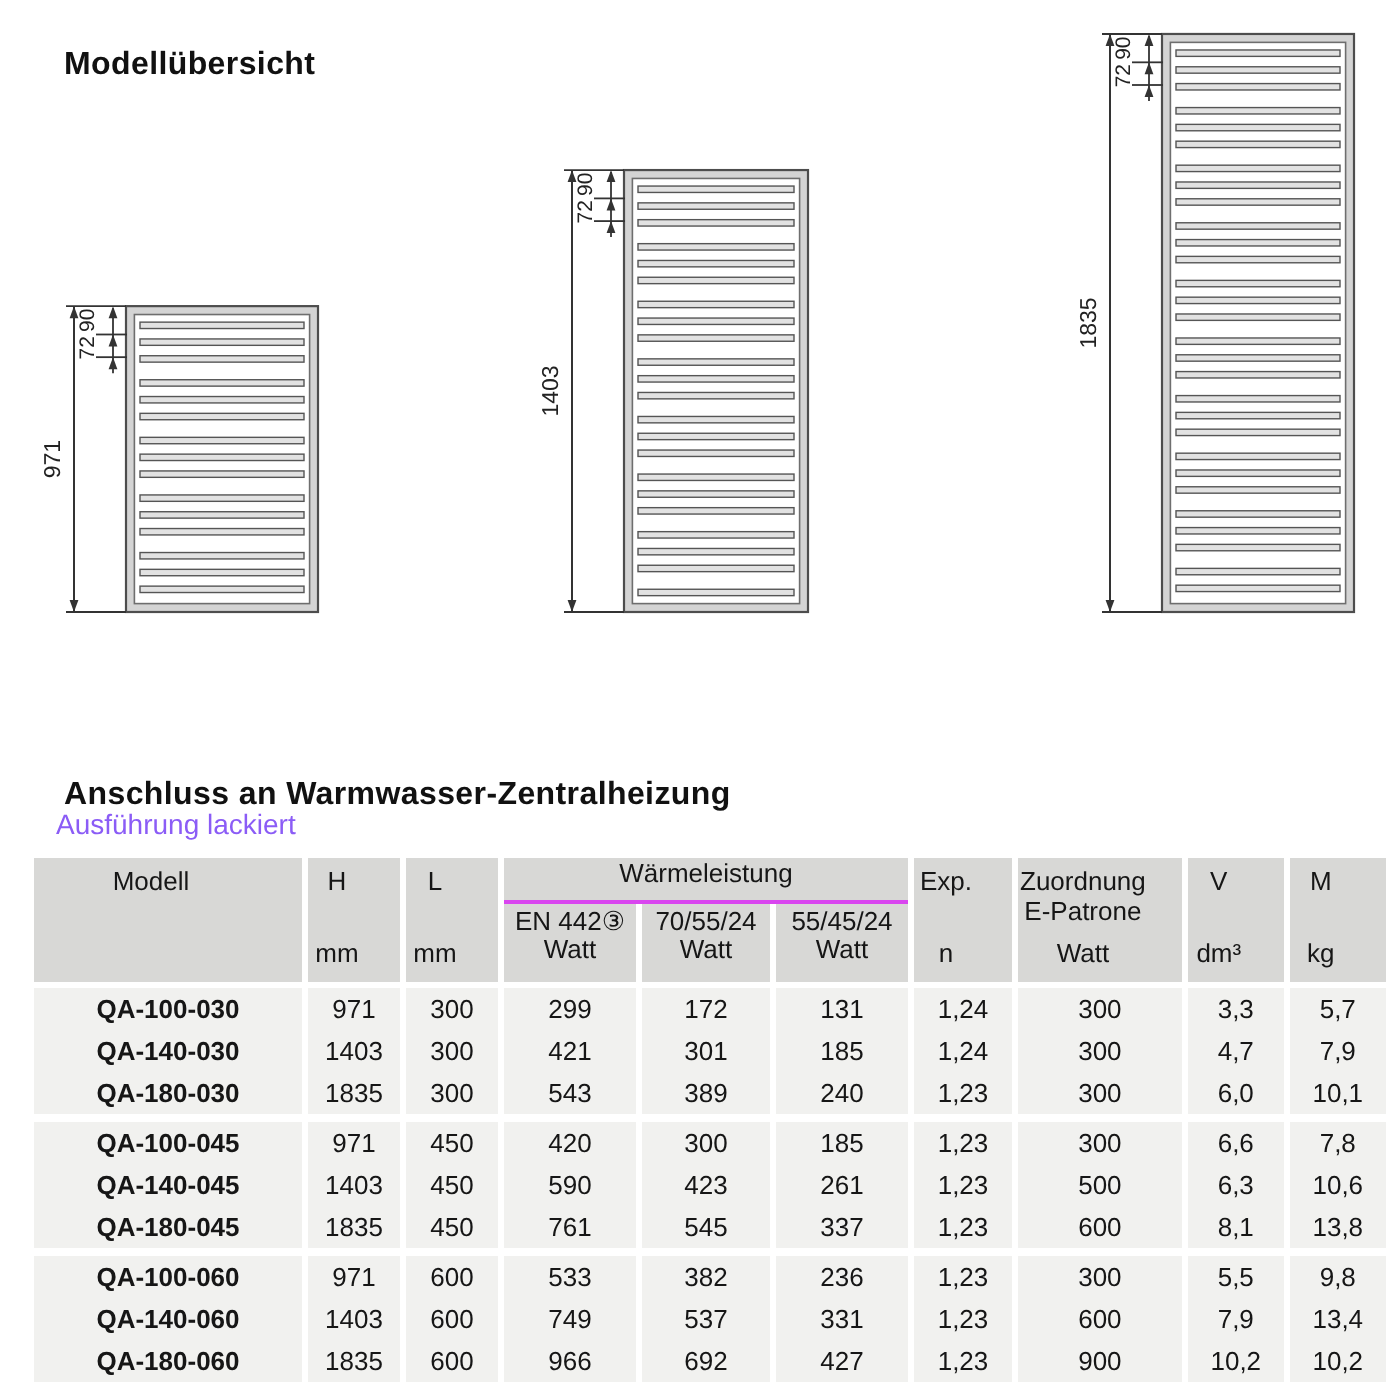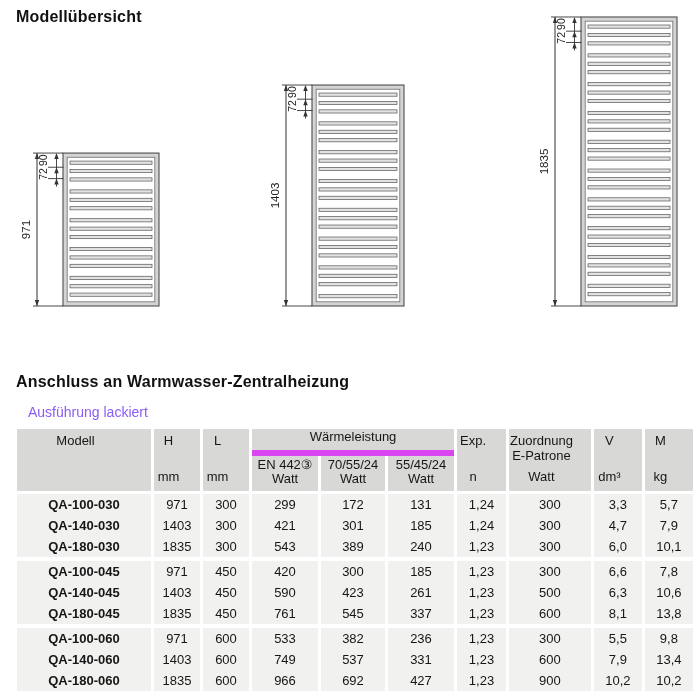--- a/index.html
+++ b/index.html
@@ -2,42 +2,42 @@
 <html><head>
 <meta charset="utf-8">
 <style>
   html,body { margin:0; padding:0; background:#ffffff; }
   body {
     width:700px; height:700px; position:relative; overflow:hidden;
     font-family:"Liberation Sans", sans-serif; color:#1a1a1a;
     -webkit-font-smoothing:antialiased;
   }
   .heading {
-    position:absolute; margin:0; font-size:16px; font-weight:bold;
+    position:absolute; margin:16px; font-size:16px; font-weight:bold;
     letter-spacing:0.2px; color:#111;
   }
   #title { left:16px; top:8px; }
   #section-heading { left:16px; top:373px; }
   #subtitle { position:absolute; left:28px; top:404px; font-size:14px; color:#8b5cf6; }
   #diagram-svg { position:absolute; left:0; top:0; }
 
   .table-wrap { position:absolute; left:14px; top:429px; }
   table.spec {
     border-collapse:separate; border-spacing:3px 0;
     table-layout:fixed; font-size:13px; color:#161616;
   }
   table.spec th, table.spec td { padding:0; font-weight:normal; }
   table.spec th { background:#d8d8d6; vertical-align:top; }
   .hc {
     height:51px; display:flex; flex-direction:column;
     justify-content:space-between; align-items:center;
     padding:5px 18px 6px 1px; line-height:1.12;
   }
   .hc .grp { }
-  th.wl { height:21px; vertical-align:middle; border-bottom:6px solid #d946ef; }
+  th.wl { height:21px; vertical-align:middle; border-bottom:2px solid #d946ef; }
   th.wl span { display:block; text-align:center; }
   .hc2 {
     height:27px; display:flex; flex-direction:column;
     justify-content:space-between; align-items:center;
     padding:2px 0 5px 0; line-height:1.1;
   }
   table.spec td {
     background:#f1f1ef; height:21px; text-align:center; vertical-align:middle;
   }
   table.spec td.model { font-weight:bold;text-align:center; }

